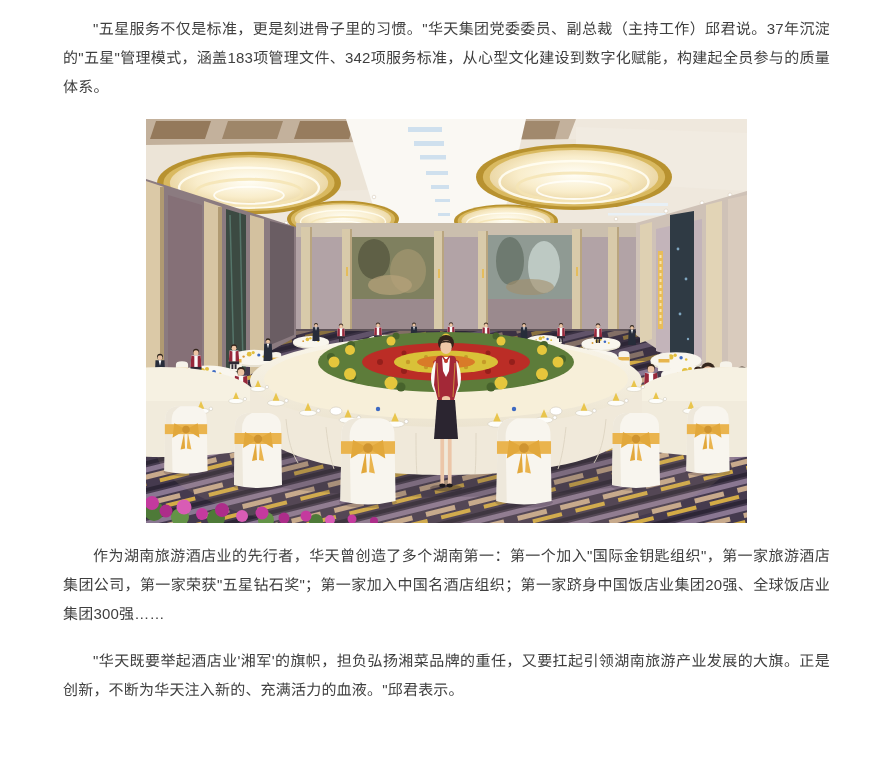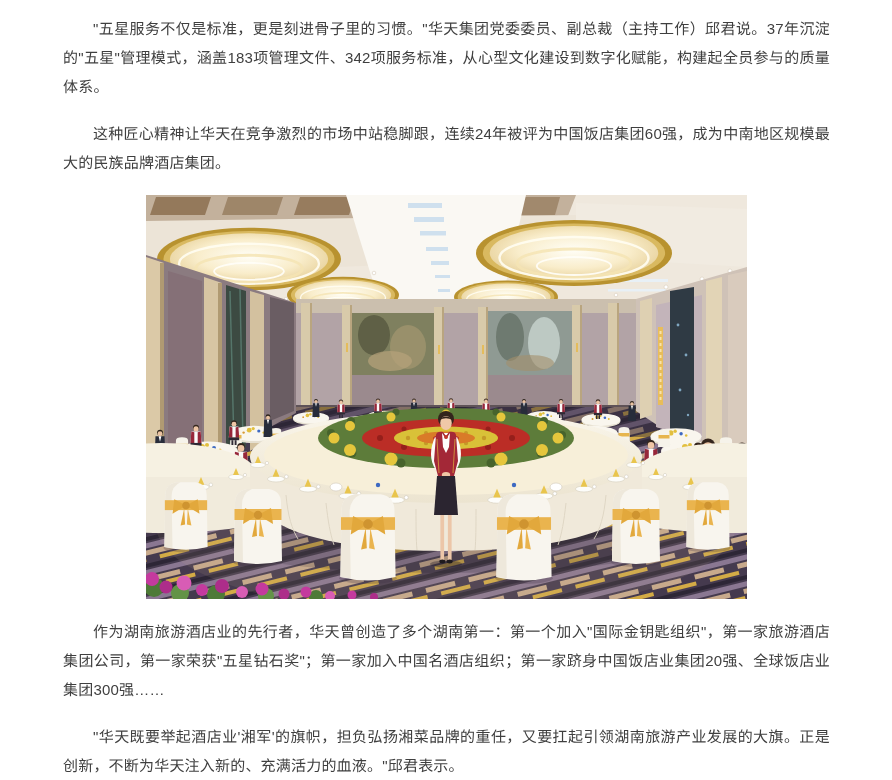--- a/index.html
+++ b/index.html
@@ -30,21 +30,20 @@
   }
   figure.photo-wrap svg{display:block;}
 </style>
 </head>
 <body>
 
 <div class="page">
   <main class="article">
 
     <p class="first">"五星服务不仅是标准，更是刻进骨子里的习惯。"华天集团党委委员、副总裁（主持工作）邱君说。37年沉淀的"五星"管理模式，涵盖183项管理文件、342项服务标准，从心型文化建设到数字化赋能，构建起全员参与的质量体系。</p>
-    <p>这种匠心精神让华天在竞争激烈的市场中站稳脚跟，连续24年被评为中国饭店集团60强，成为中南地区规模最大的民族品牌酒店集团。</p>
 
     <figure class="photo-wrap">
       <svg width="601" height="404" viewBox="0 0 601 404" role="img" aria-label="酒店宴会厅内景：金色水晶吊灯下，身着红马甲制服的服务员站立在铺白色桌布、系金色蝴蝶结椅套的圆桌之间，前景大圆桌中央为环形鲜花花艺">
         <defs>
           <radialGradient id="chg" cx="50%" cy="45%" r="60%">
             <stop offset="0" stop-color="#fffef7"></stop>
             <stop offset="0.55" stop-color="#f9edcb"></stop>
             <stop offset="1" stop-color="#e4cc92"></stop>
           </radialGradient>
           <linearGradient id="tblg" x1="0" y1="0" x2="0" y2="1">

